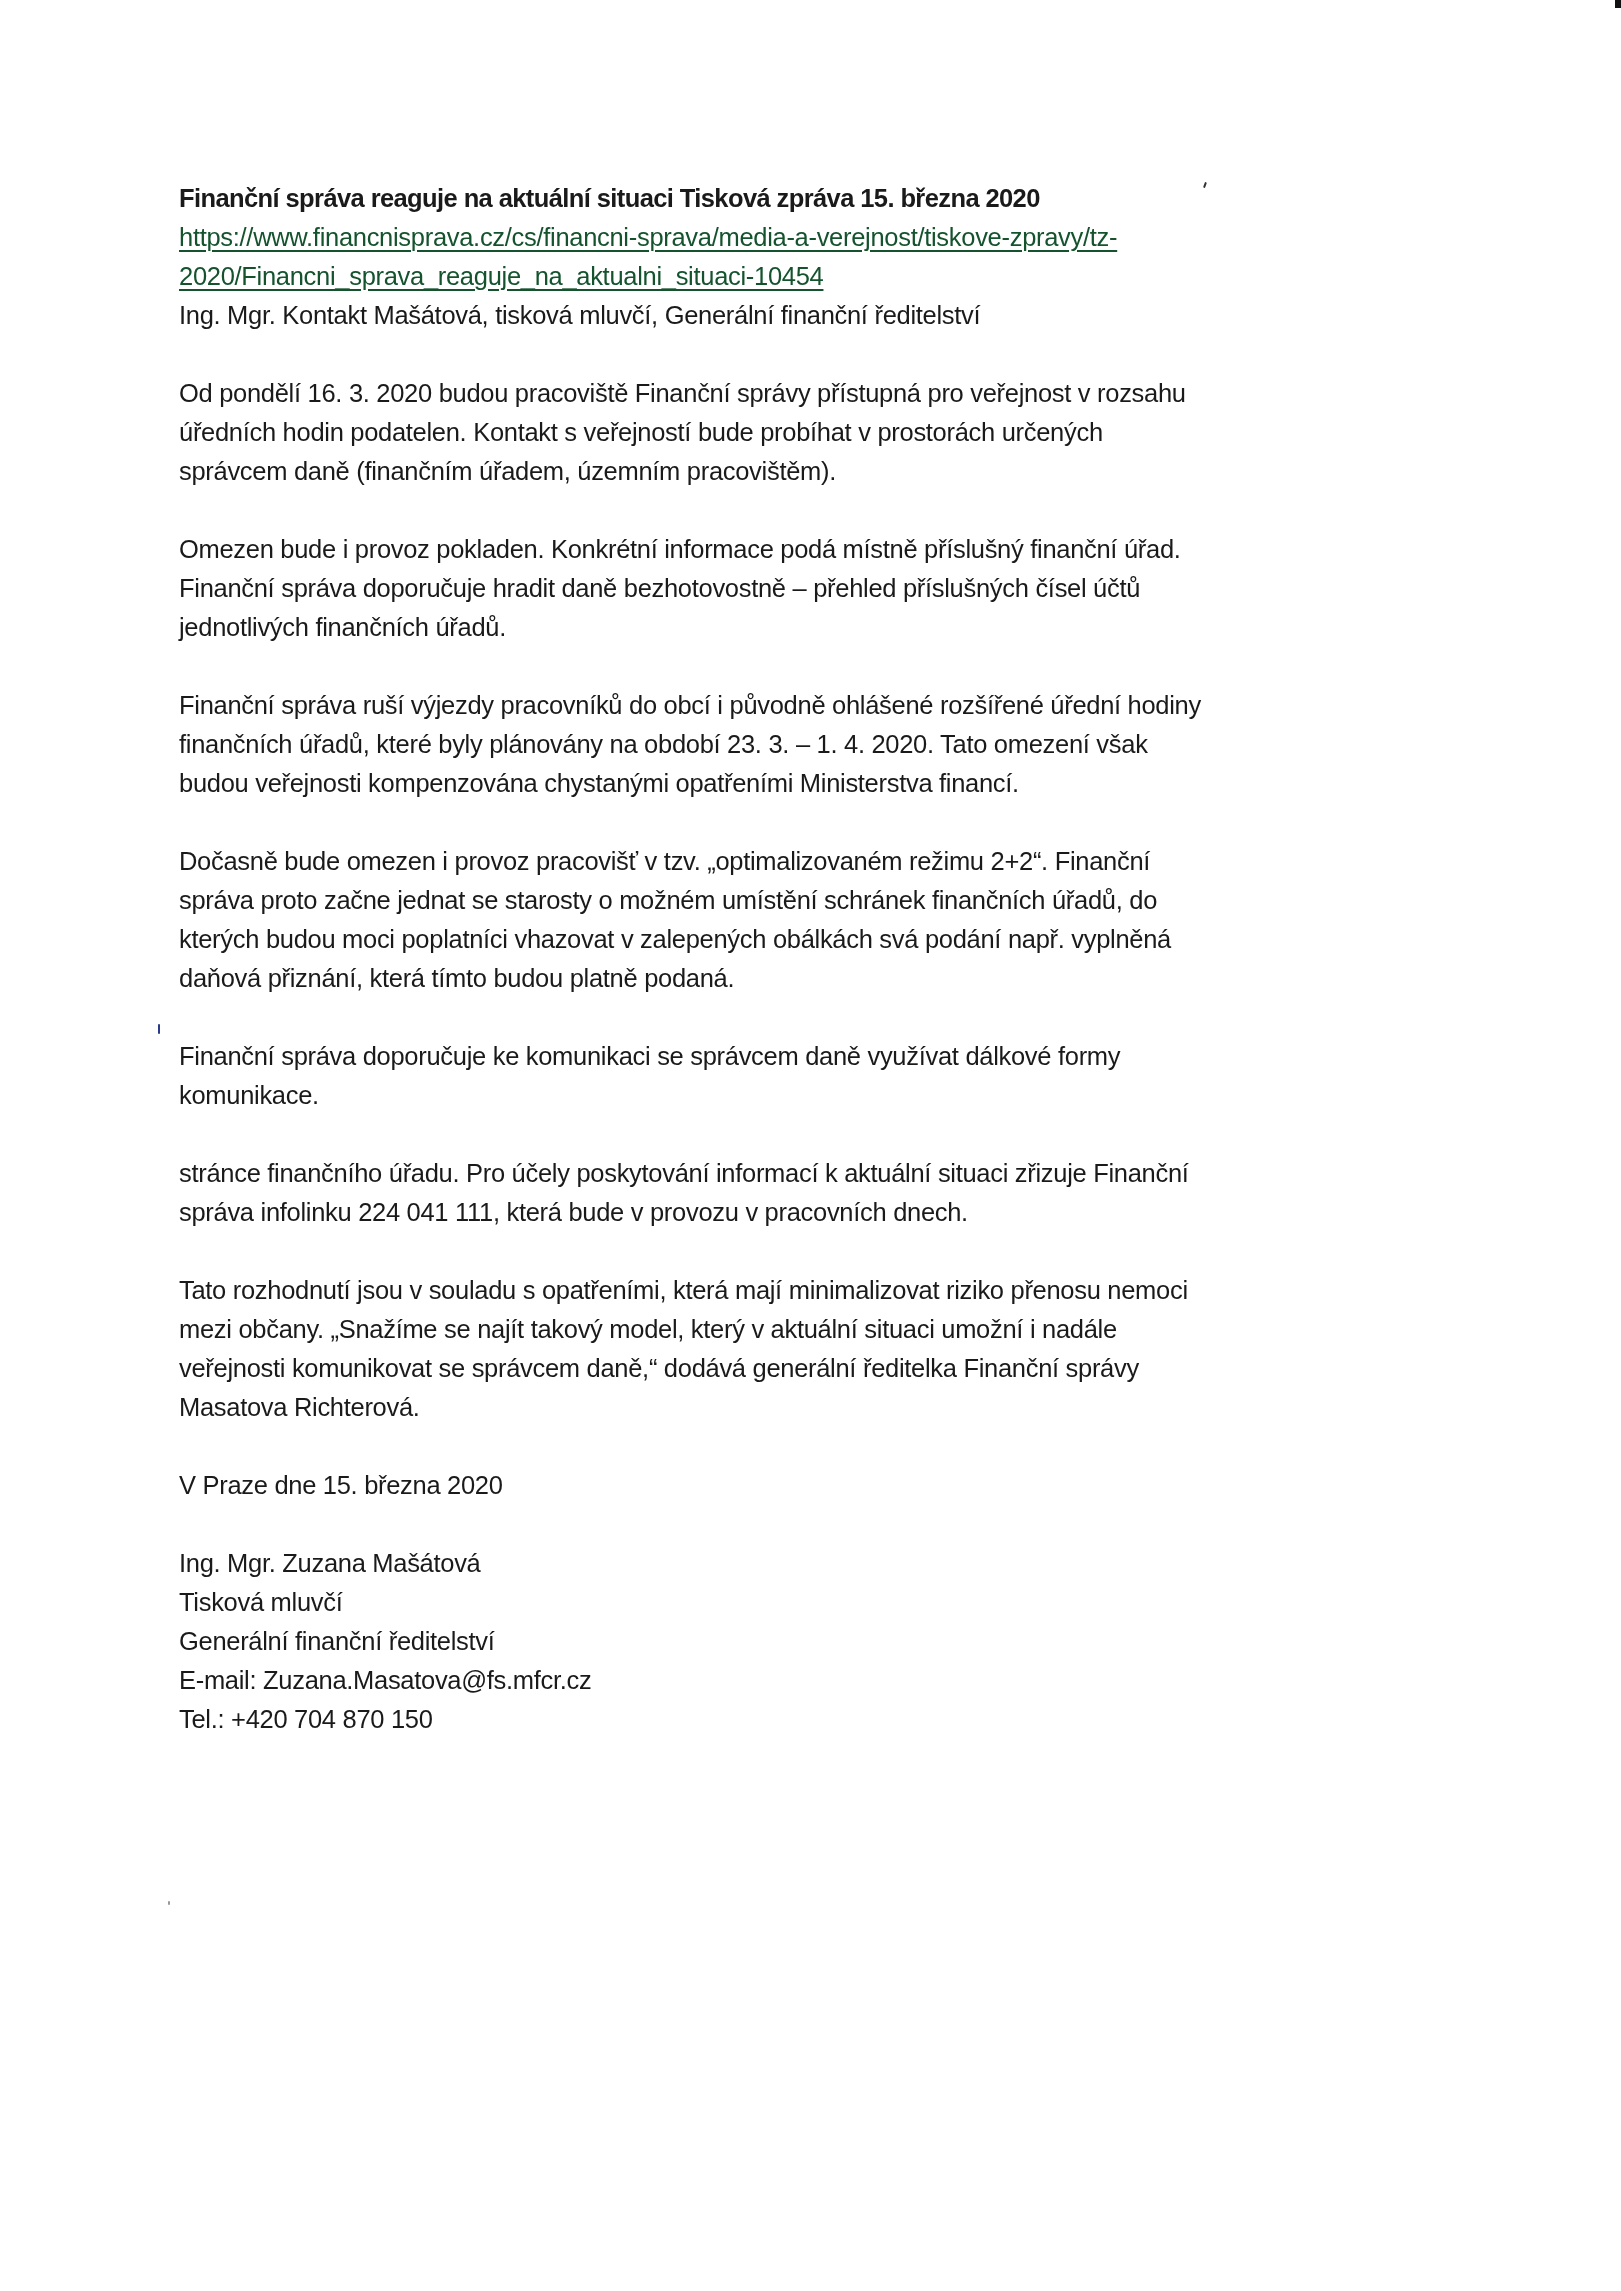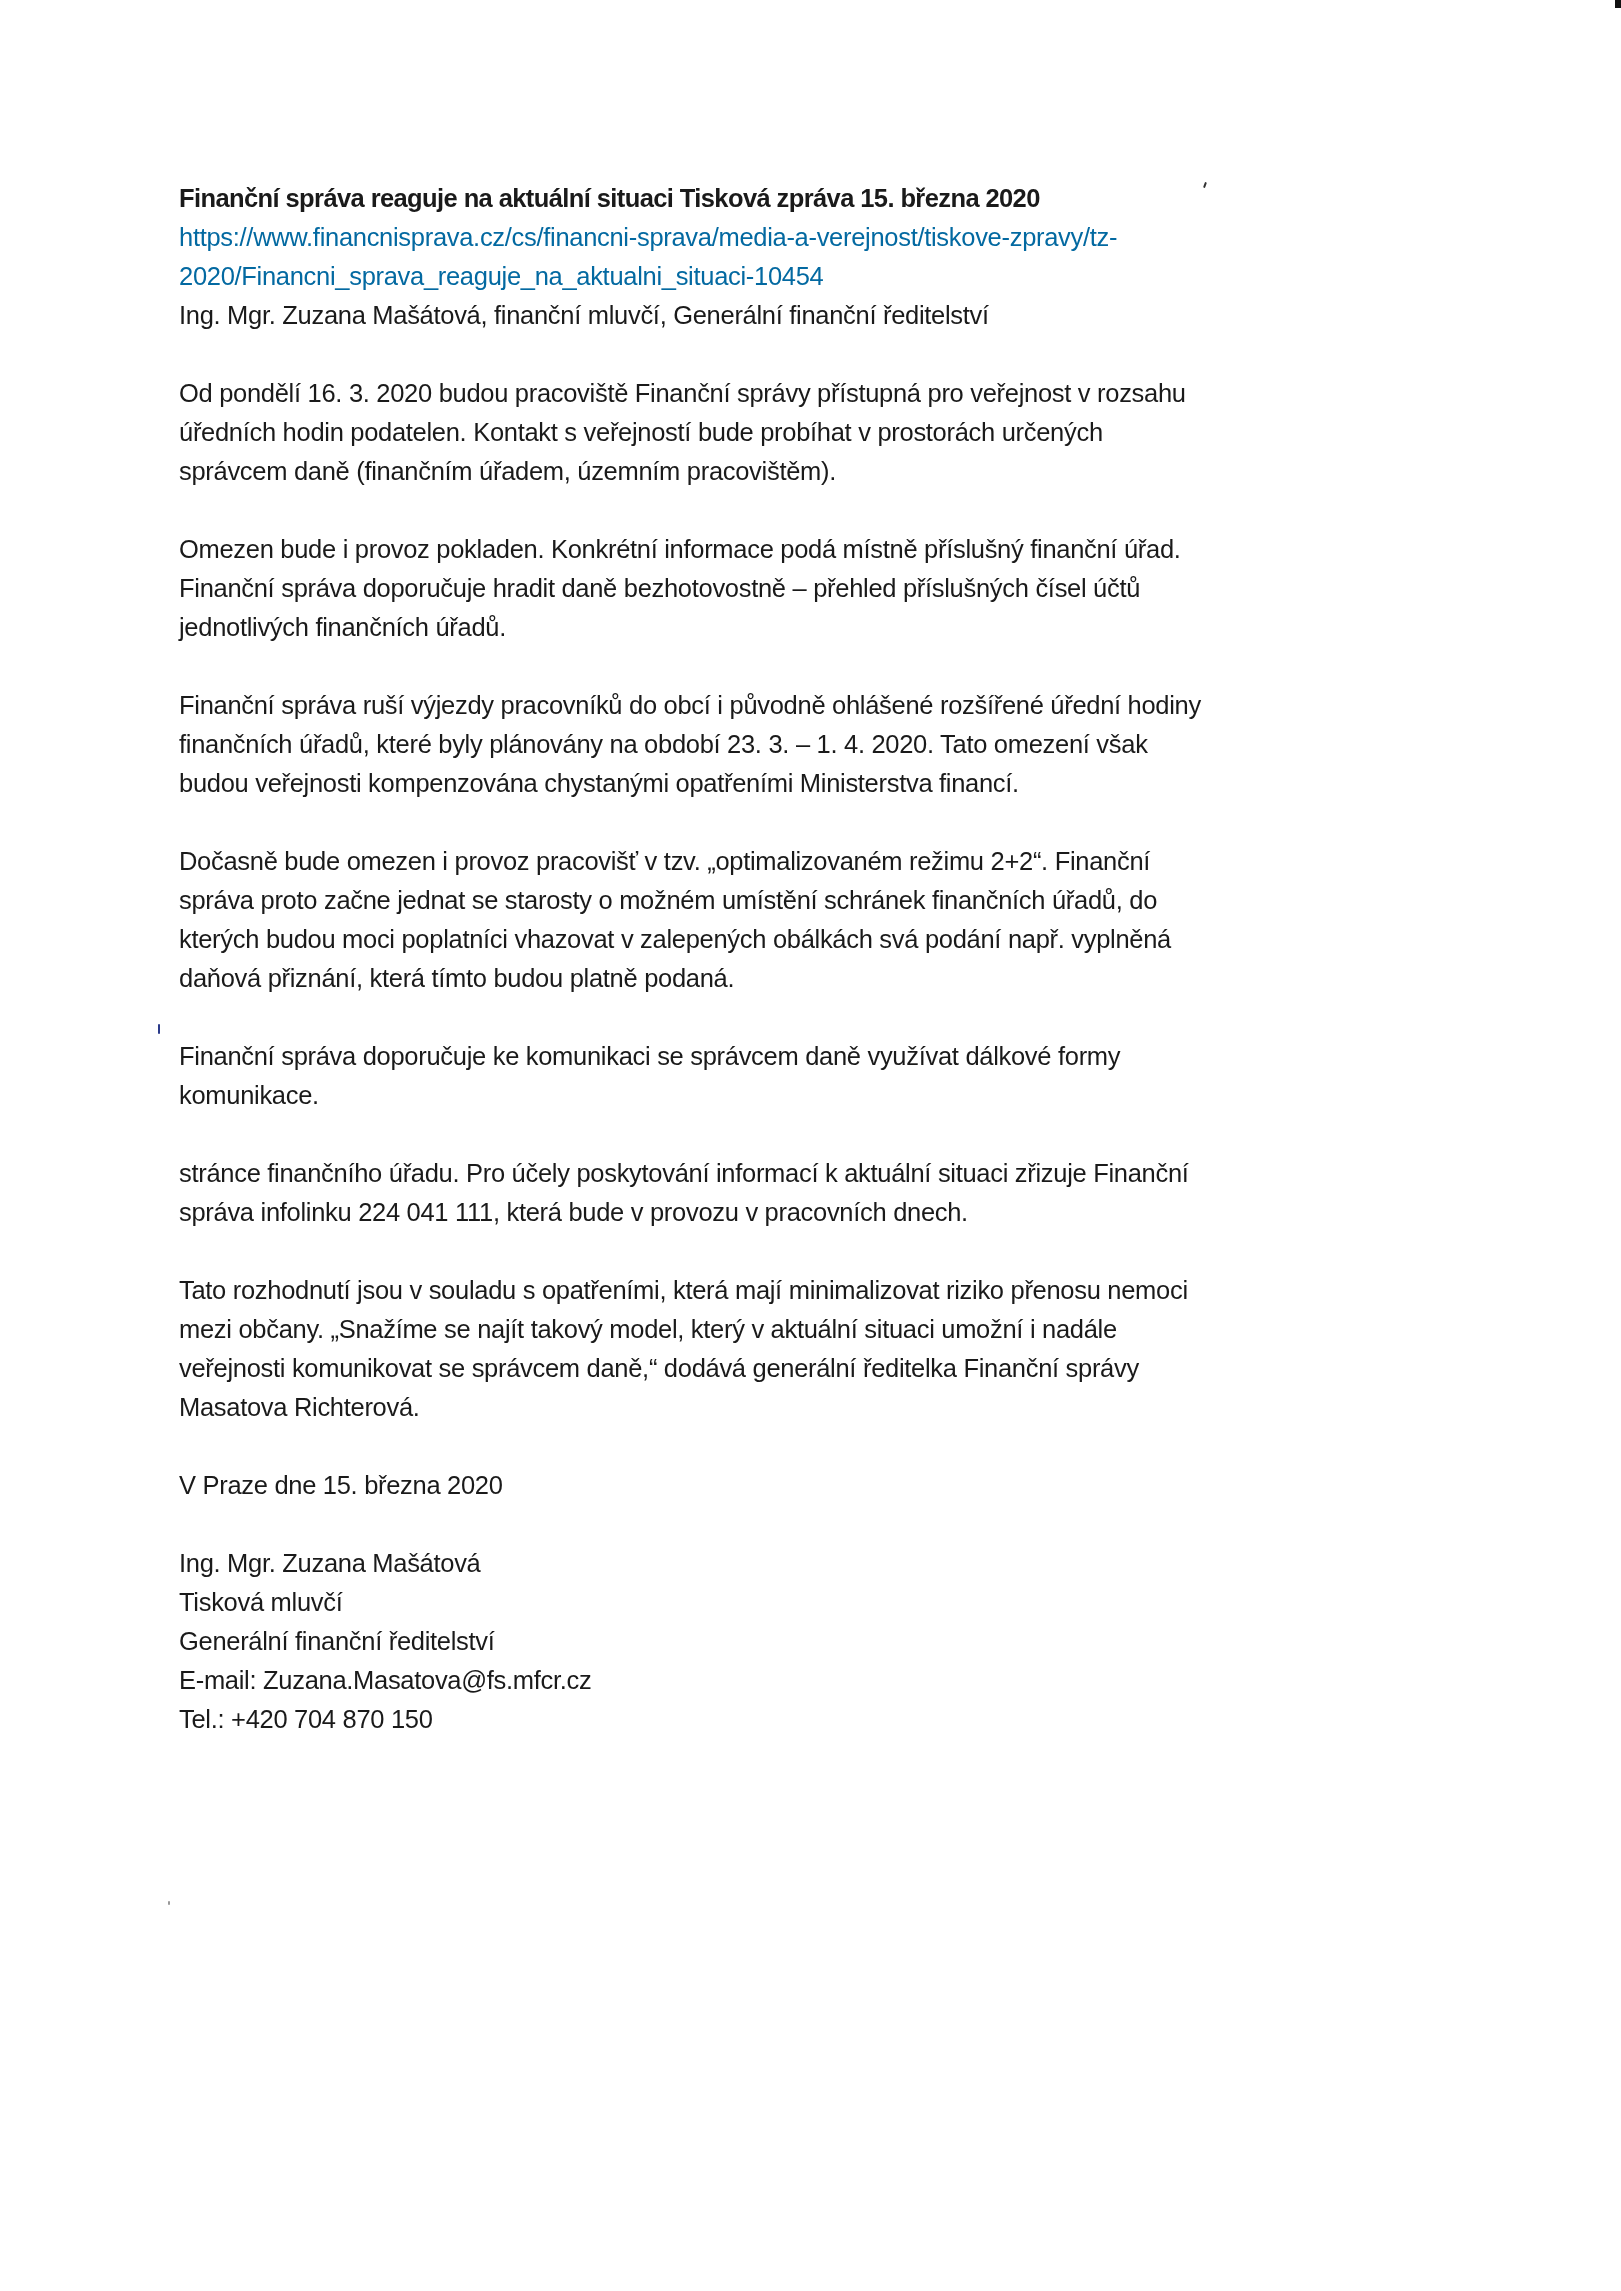--- a/index.html
+++ b/index.html
@@ -27,21 +27,22 @@
       font-size: 25.5px;
       line-height: 39px;
       height: 39px;
       letter-spacing: -0.3px;
     }
     .title {
       font-weight: bold;
       letter-spacing: -0.6px;
     }
     .url {
-      color: #0369a1;
+      color: #14532d;
+      text-decoration: underline;
       text-underline-offset: 3.9px;
       text-decoration-thickness: 2px;
     }
     .para {
       margin-top: 39px;
     }
     .email-link {
       text-underline-offset: 3.9px;
       text-decoration-thickness: 2px;
       color: #1a1a1a;
@@ -70,21 +71,21 @@
 <div class="speck a"></div>
 <div class="speck b"></div>
 <div class="speck c"></div>
 
 <div class="page">
 
   <div>
     <span class="line title">Finanční správa reaguje na aktuální situaci Tisková zpráva 15. března 2020</span>
     <a class="line url">https://www.financnisprava.cz/cs/financni-sprava/media-a-verejnost/tiskove-zpravy/tz-</a>
     <a class="line url">2020/Financni_sprava_reaguje_na_aktualni_situaci-10454</a>
-    <span class="line">Ing. Mgr. Zuzana Mašátová, finanční mluvčí, Generální finanční ředitelství</span>
+    <span class="line">Ing. Mgr. Kontakt Mašátová, tisková mluvčí, Generální finanční ředitelství</span>
   </div>
 
   <div class="para">
     <span class="line">Od pondělí 16. 3. 2020 budou pracoviště Finanční správy přístupná pro veřejnost v rozsahu</span>
     <span class="line">úředních hodin podatelen. Kontakt s veřejností bude probíhat v prostorách určených</span>
     <span class="line">správcem daně (finančním úřadem, územním pracovištěm).</span>
   </div>
 
   <div class="para">
     <span class="line">Omezen bude i provoz pokladen. Konkrétní informace podá místně příslušný finanční úřad.</span>

